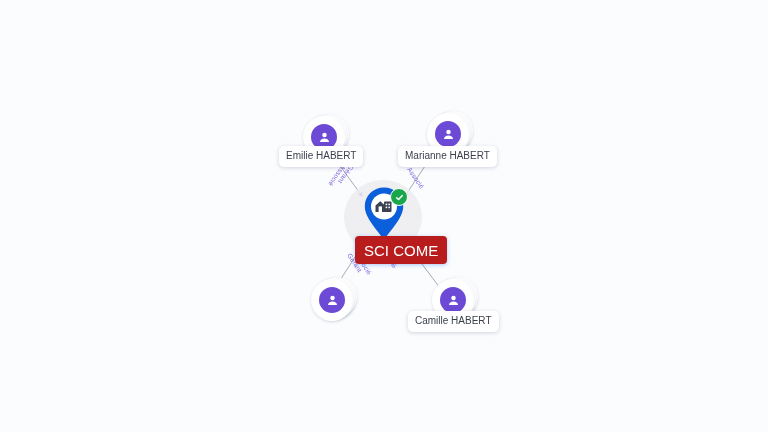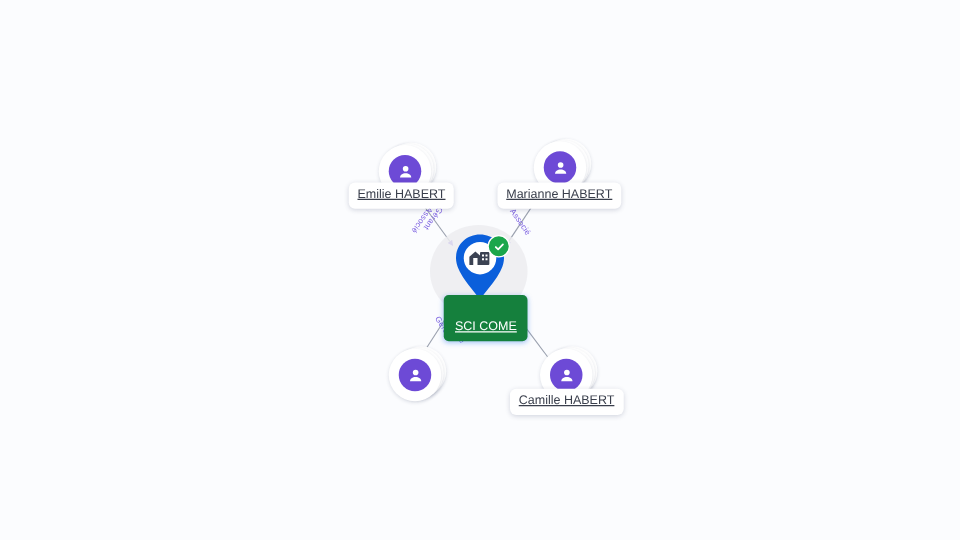--- a/index.html
+++ b/index.html
@@ -102,27 +102,26 @@
   .node-label {
     position: absolute;
     background: #ffffff;
     color: #3a3f4c;
     font-size: 10px;
     line-height: 1;
     padding: 5px 7px 6px 7px;
     border-radius: 5px;
     white-space: nowrap;
     box-shadow: 0 1px 4px rgba(40, 50, 90, 0.20);
-    text-decoration: underline;
   }
   .node-label.company {
-    background: #15803d;
+    background: #b91c1c;
     color: #ffffff;
-    font-size: 10px;
-    padding: 21px 9px 6px 9px;
+    font-size: 15px;
+    padding: 7px 9px 6px 9px;
     border-radius: 4px;
     box-shadow: 0 1px 4px rgba(18, 102, 232, 0.35);
   }
 
   
   .edge-label {
     position: absolute;
     color: #7b5fe0;
     font-size: 6.5px;
     letter-spacing: .2px;

